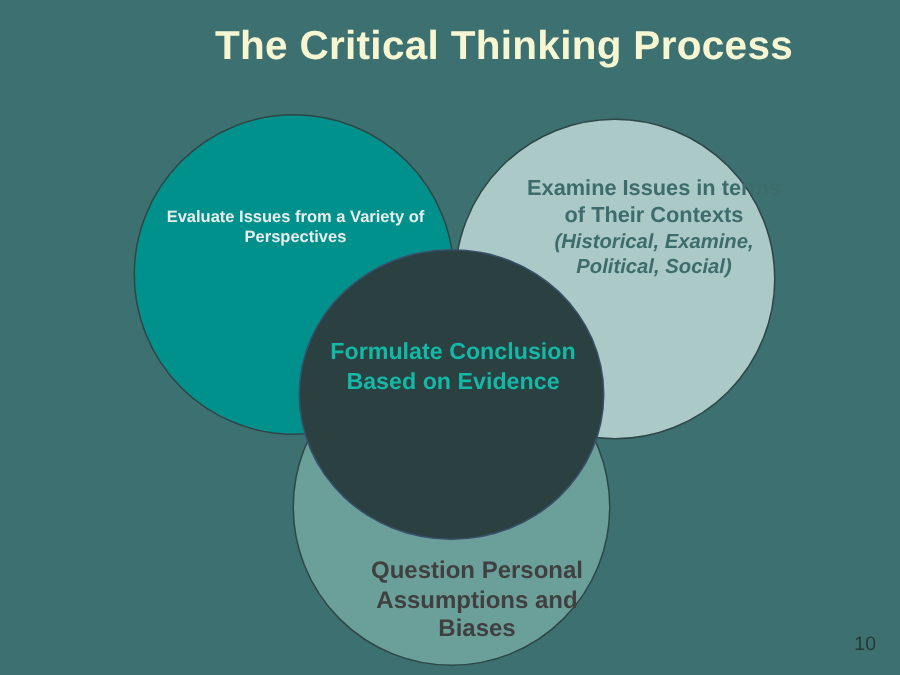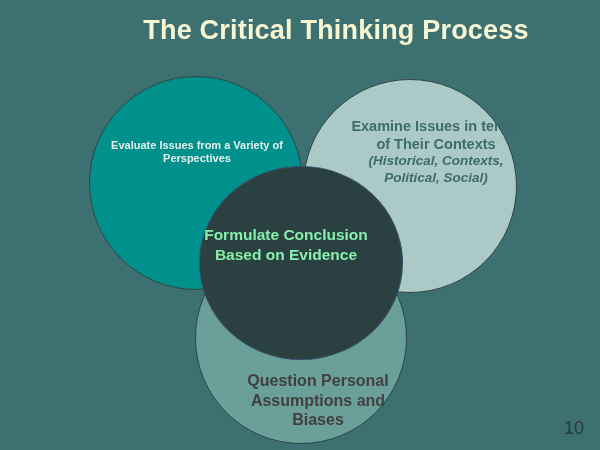--- a/index.html
+++ b/index.html
@@ -123,52 +123,52 @@
 
   #text-question {
     left: 28px;
     top: 138px;
     width: 188px;
     font-size: 16px;
     color: #404040;
   }
 
   #text-formulate {
-    left: 4px;
+    left: 20px;
     top: 58px;
     width: 164px;
     font-size: 15.5px;
-    color: #86efac;
+    color: #14b8a6;
     line-height: 1.32;
   }
 
   #page-number {
     position: absolute;
     right: 16px;
     bottom: 14px;
-    font-size: 18px;
+    font-size: 13px;
     color: #27383a;
     line-height: 15px;
   }
 </style>
 </head>
 <body>
 
 <div id="slide">
 
   <div id="slide-title">The Critical Thinking Process</div>
 
   <div class="venn">
 
     <div class="circle" id="circle-evaluate">
       <div class="circle-text" id="text-evaluate">Evaluate Issues from a Variety of Perspectives</div>
     </div>
 
     <div class="circle" id="circle-examine">
-      <div class="circle-text" id="text-examine"><span>Examine Issues in terms of Their Contexts</span><span class="paren">(Historical, Contexts, Political, Social)</span></div>
+      <div class="circle-text" id="text-examine"><span>Examine Issues in terms of Their Contexts</span><span class="paren">(Historical, Examine, Political, Social)</span></div>
     </div>
 
     <div class="circle" id="circle-question">
       <div class="circle-text" id="text-question">Question Personal Assumptions and Biases</div>
     </div>
 
     <div class="circle" id="circle-formulate">
       <div class="circle-text" id="text-formulate">Formulate Conclusion Based on Evidence</div>
     </div>
 

